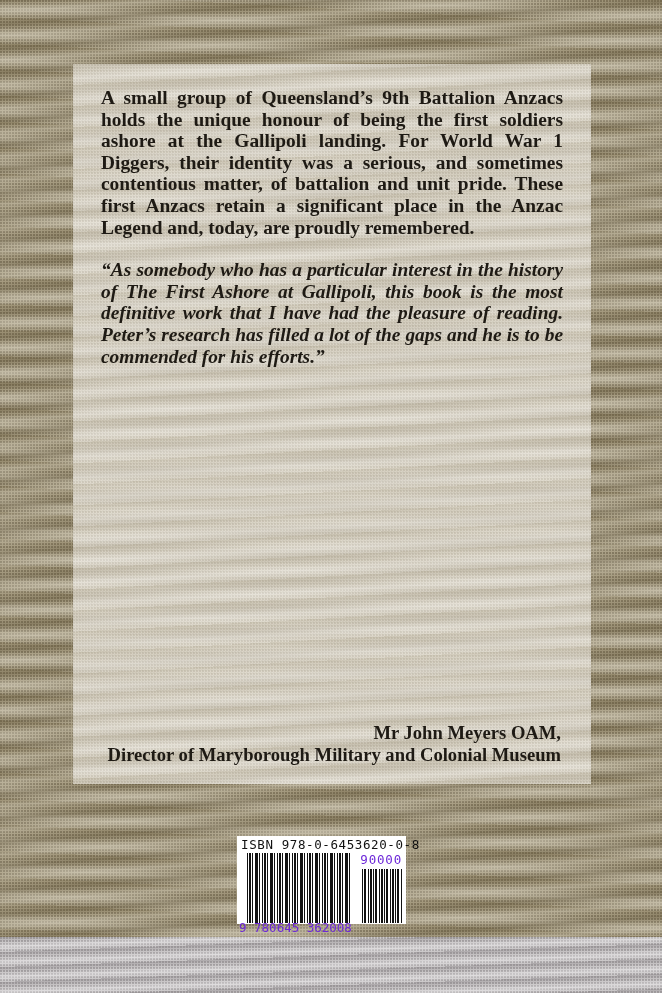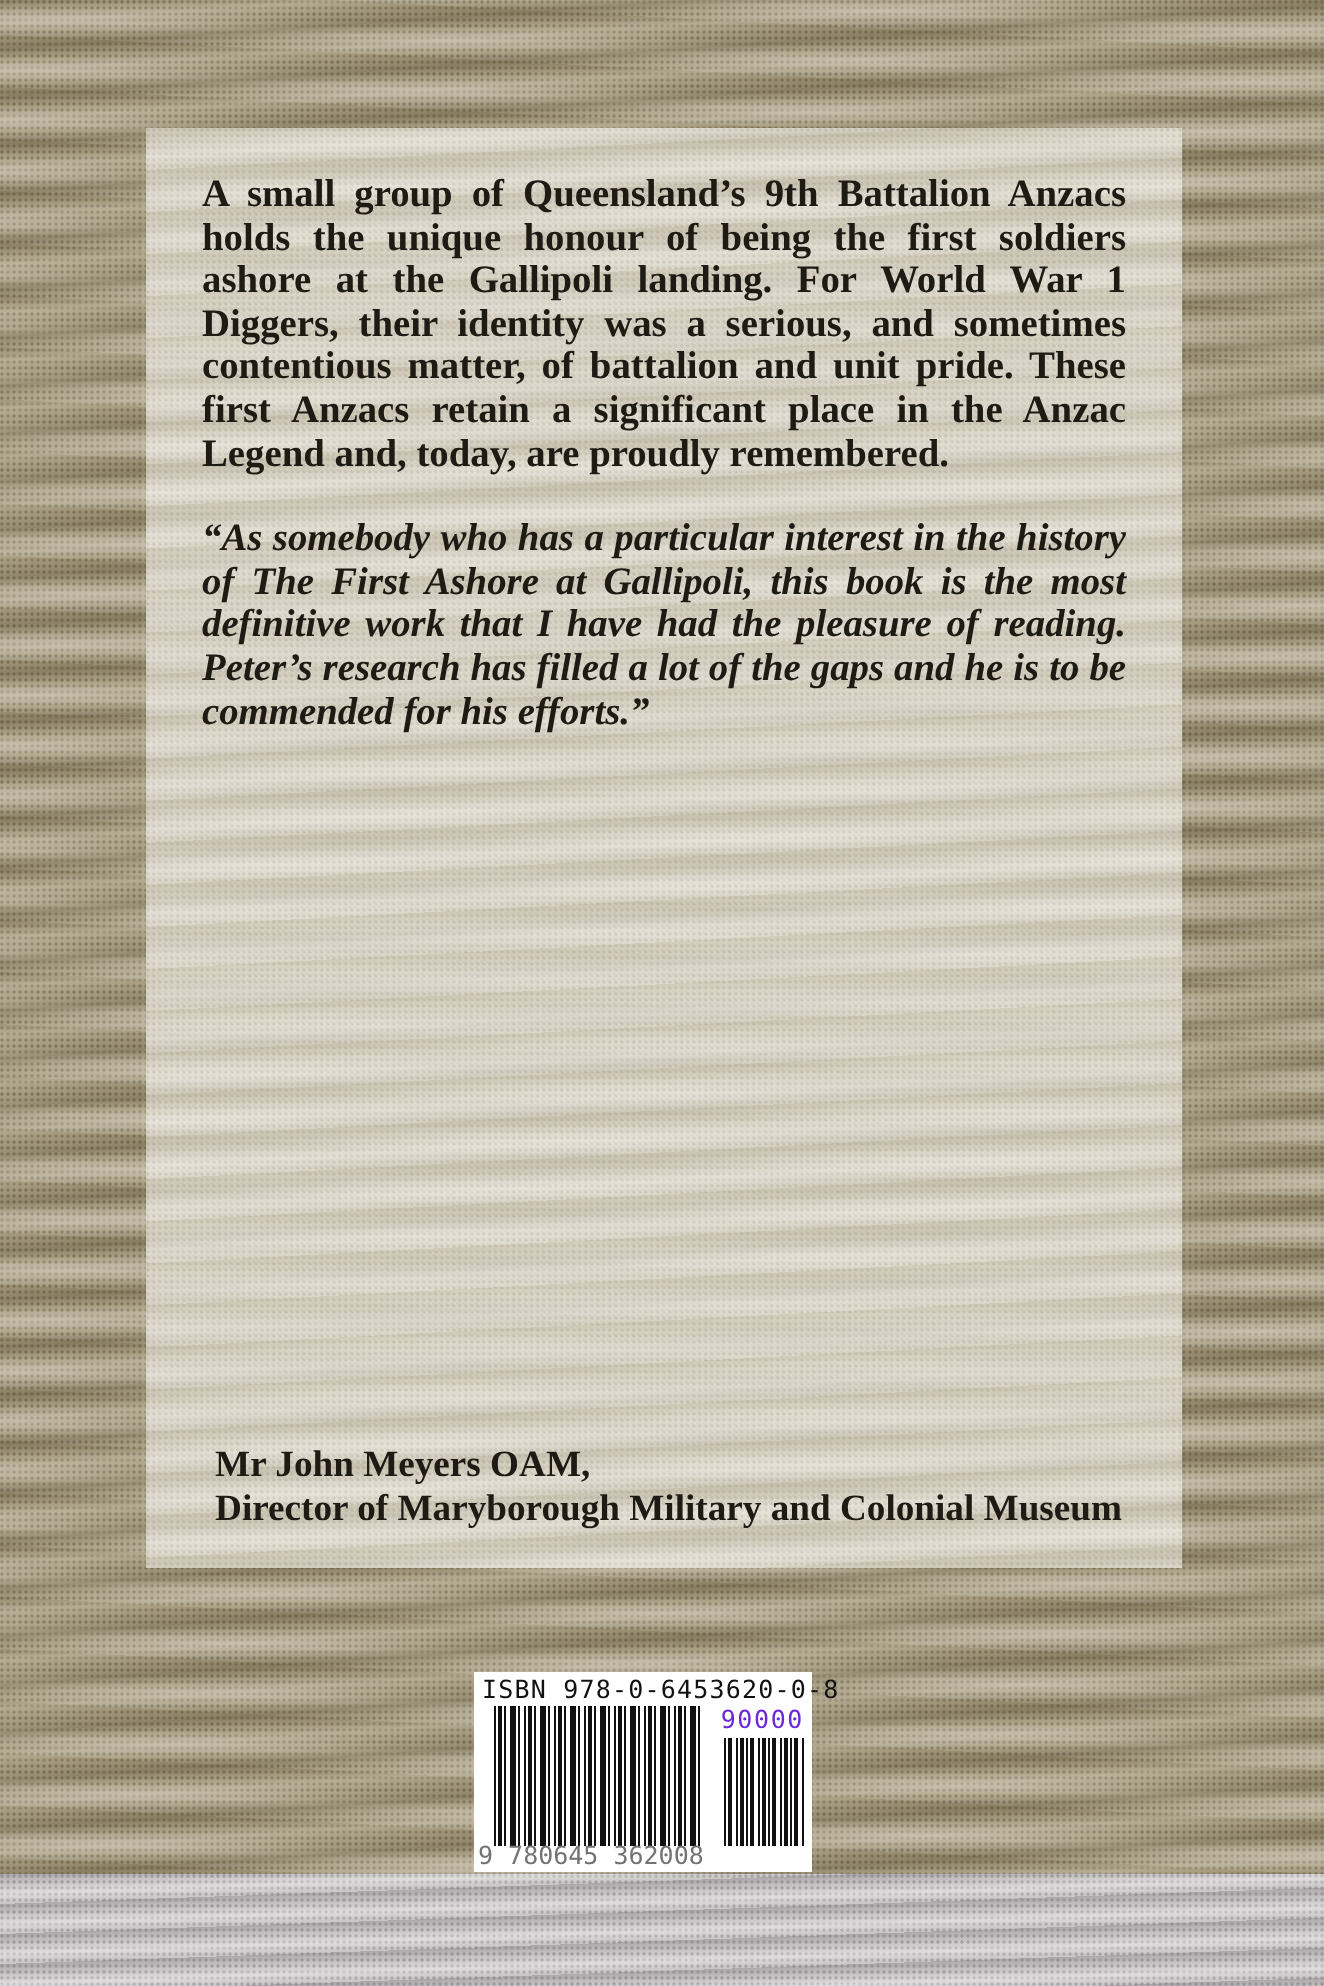--- a/index.html
+++ b/index.html
@@ -30,25 +30,25 @@
         radial-gradient(circle at 1px 1px, rgba(120,110,90,0.18) 0.7px, transparent 1px);
       background-size: auto, 3px 3px;
     }
     .text {
       position: absolute; left: 101px; top: 87px; width: 462px;
       font-size: 19.4px; line-height: 21.6px; text-align: justify;
     }
     .text p { margin: 0 0 21px 0; font-weight: bold; }
     .text p.quote { font-style: italic; margin-bottom: 23px; }
     .attrib {
-      position: absolute; right: 101px; top: 722px; text-align: left;
+      position: absolute; right: 101px; top: 722px; text-align: right;
       font-weight: bold; font-size: 18.6px; line-height: 22px;
     }
     .barcode {
-      position: absolute; left: 237px; top: 836px; width: 169px; height: 100px;
+      position: absolute; left: 237px; top: 836px; width: 169px; height: 88px;
       background: #ffffff;
     }
     .isbn-label {
       position: absolute; left: 4px; top: 2px; width: 162px;
       font-family: "DejaVu Sans Mono", "Liberation Mono", monospace;
       font-size: 12.5px; letter-spacing: 0.6px; line-height: 14px; color: #111;
       white-space: nowrap;
     }
     .addon-label {
       position: absolute; right: 4px; top: 17px;
@@ -64,21 +64,21 @@
     }
     .bars-addon {
       position: absolute; left: 125px; top: 33px; width: 40px; height: 54px;
       background: repeating-linear-gradient(90deg,
         #111 0px, #111 1px, #fff 1px, #fff 2px, #111 2px, #111 4px, #fff 4px, #fff 6px,
         #111 6px, #111 7px, #fff 7px, #fff 8px, #111 8px, #111 10px, #fff 10px, #fff 11px);
     }
     .digits {
       position: absolute; left: 2px; top: 85px;
       font-family: "DejaVu Sans Mono", "Liberation Mono", monospace;
-      font-size: 12.5px; line-height: 14px; color: #737373; white-space: pre;
+      font-size: 12.5px; line-height: 14px; color: #6d28d9; white-space: pre;
     }
   </style>
 </head>
 <body>
 
 <div class="sea"></div>
 
 <div class="panel"></div>
 
 <div class="text">

